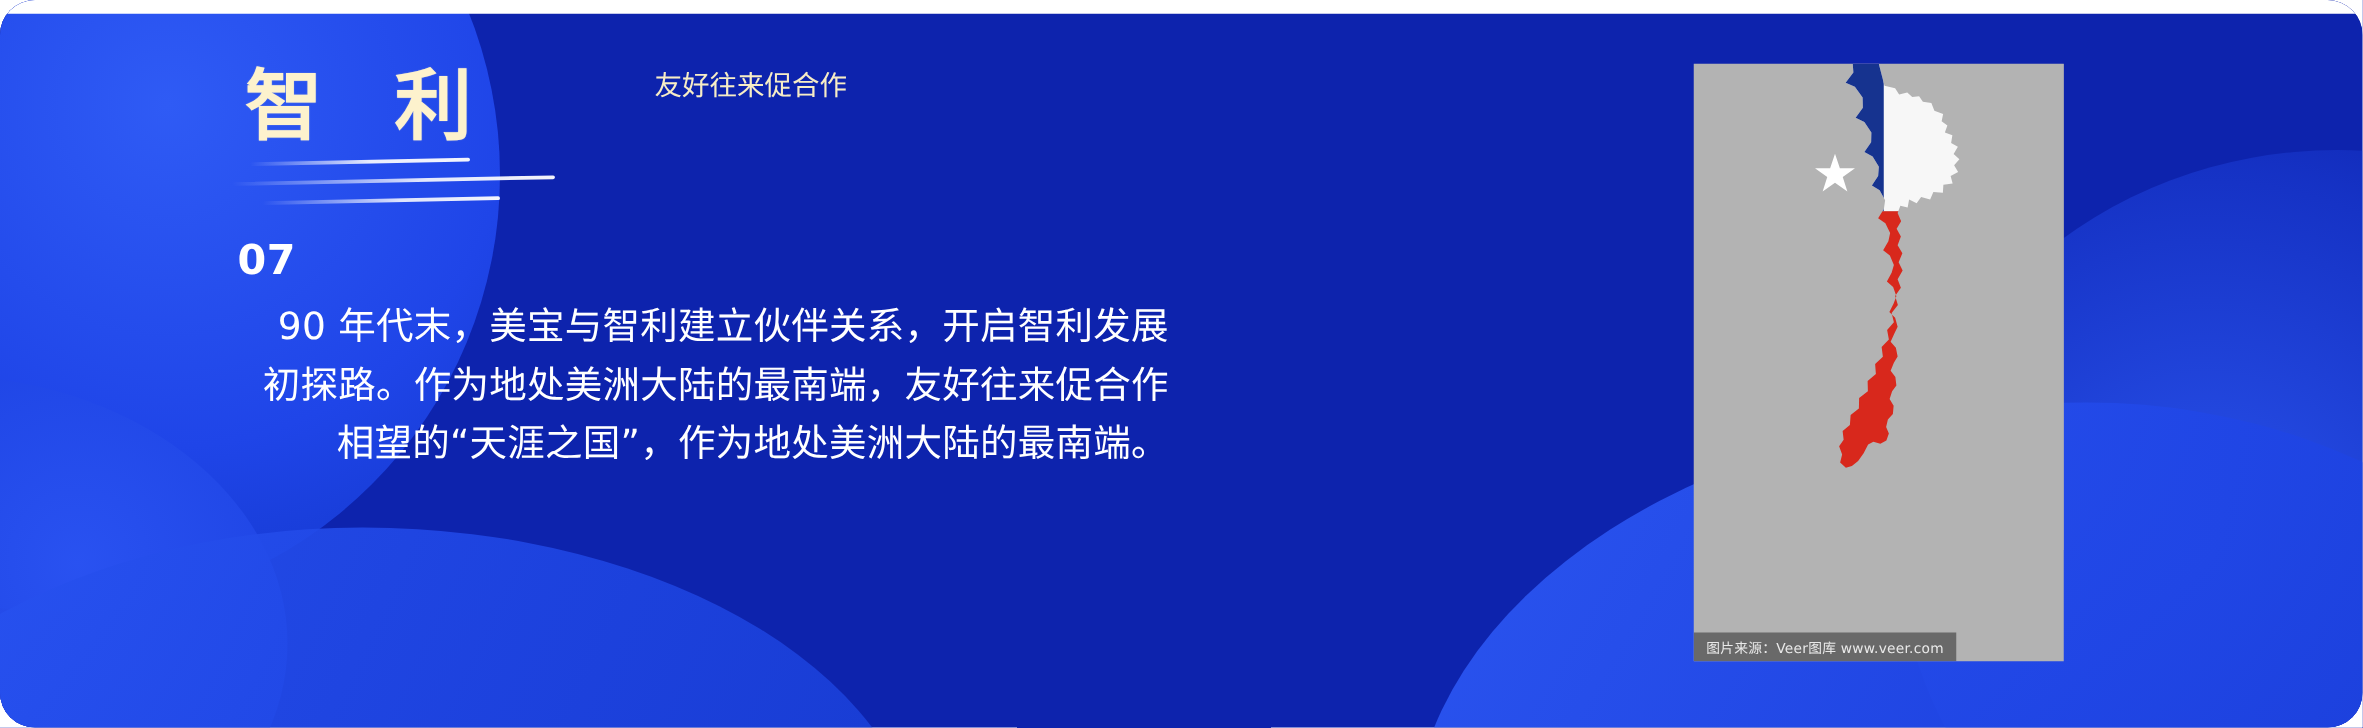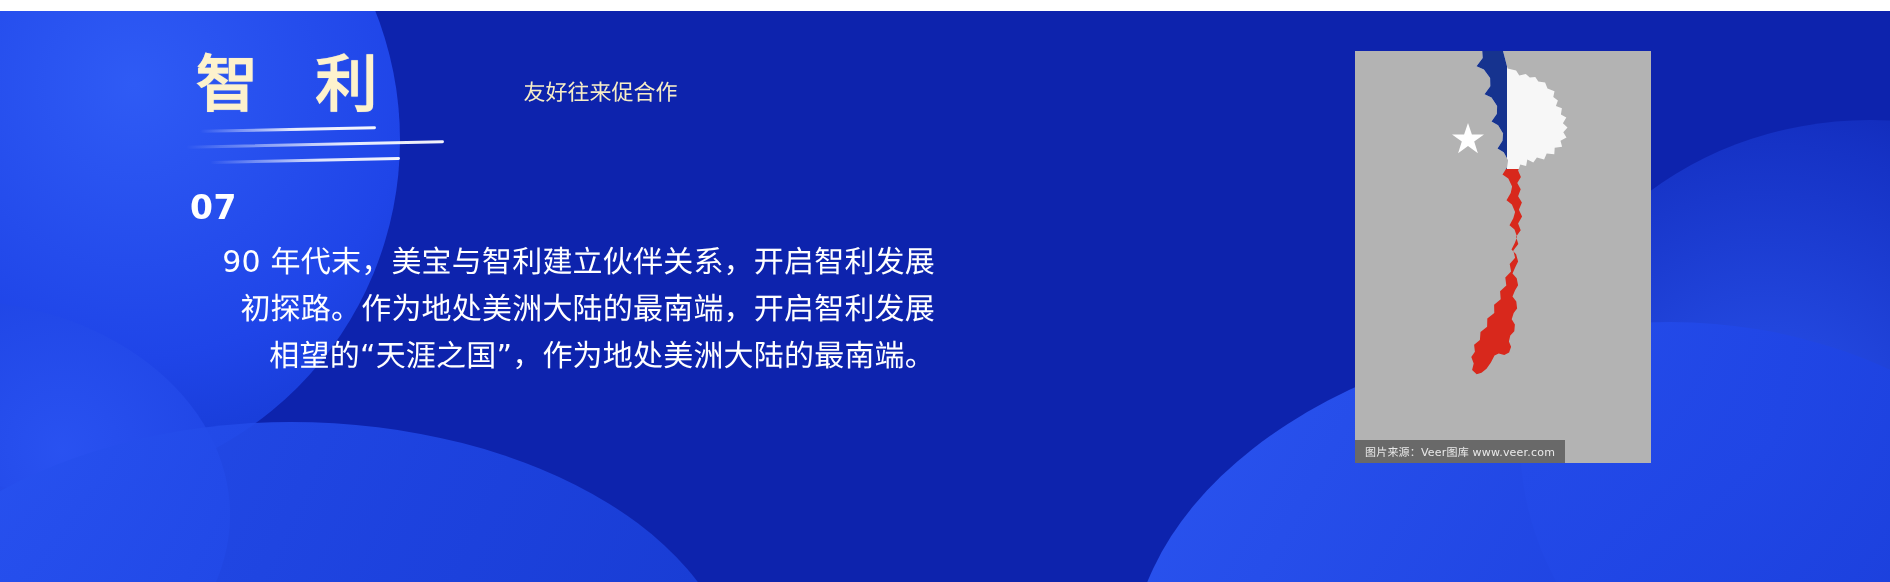--- a/index.html
+++ b/index.html
@@ -7,20 +7,21 @@
     padding: 0;
     background: #ffffff;
   }
   #slide {
     position: relative;
     width: 1890px;
     height: 582px;
     overflow: hidden;
     background: #0d23ad;
     font-family: "Liberation Sans", "DejaVu Sans", sans-serif;
+    border-radius: 28px;
   }
 
   
   .bg-base {
     position: absolute;
     inset: 0;
     background: #0d23ad;
   }
   
   .top-white {
@@ -105,21 +106,21 @@
     font-size: 62px;
     font-weight: 700;
     letter-spacing: 18px;
     line-height: 1;
     color: #fdf2cd;
     white-space: nowrap;
     text-shadow: 0 0 1px rgba(253,242,205,.55);
   }
   .subtitle {
     margin-left: 128px;
-    margin-top: 23px;
+    margin-top: 0;
     font-family: "DejaVu Sans", "Liberation Sans", sans-serif;
     font-size: 22px;
     line-height: 1.42;
     color: #f7edc6;
     white-space: nowrap;
   }
 
   
   .rules {
     position: absolute;
@@ -179,21 +180,21 @@
     white-space: nowrap;
     letter-spacing: .2px;
   }
 
   
   .photo {
     position: absolute;
     left: 1355px;
     top: 51px;
     width: 296px;
-    height: 412px;
+    height: 478px;
     background: #b3b3b3;
     overflow: hidden;
   }
   .photo svg {
     display: block;
     position: absolute;
     left: 0; top: 0;
     width: 296px;
     height: 389px;
   }
@@ -235,21 +236,21 @@
     <div class="rules">
       <div class="rule rule-1"></div>
       <div class="rule rule-2"></div>
       <div class="rule rule-3"></div>
     </div>
 
     <div class="section-number">07</div>
 
     <div class="body-text">
       <div class="body-line">90 年代末，美宝与智利建立伙伴关系，开启智利发展</div>
-      <div class="body-line">初探路。作为地处美洲大陆的最南端，开启智利发展</div>
+      <div class="body-line">初探路。作为地处美洲大陆的最南端，友好往来促合作</div>
       <div class="body-line">相望的“天涯之国”，作为地处美洲大陆的最南端。</div>
     </div>
 
   </div>
 
   <div class="photo">
     <svg viewBox="0 0 296 389" xmlns="http://www.w3.org/2000/svg">
       <defs>
         <clipPath id="chileClip">
           <path d="M152.6 17.5

